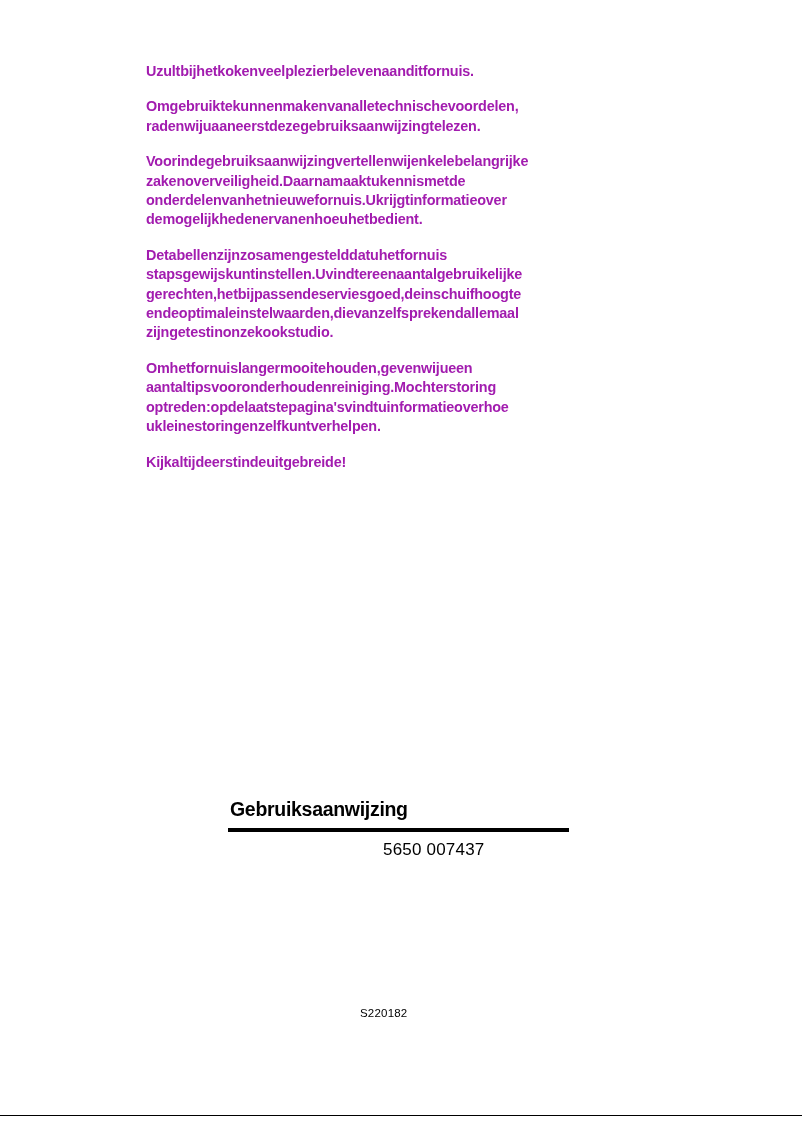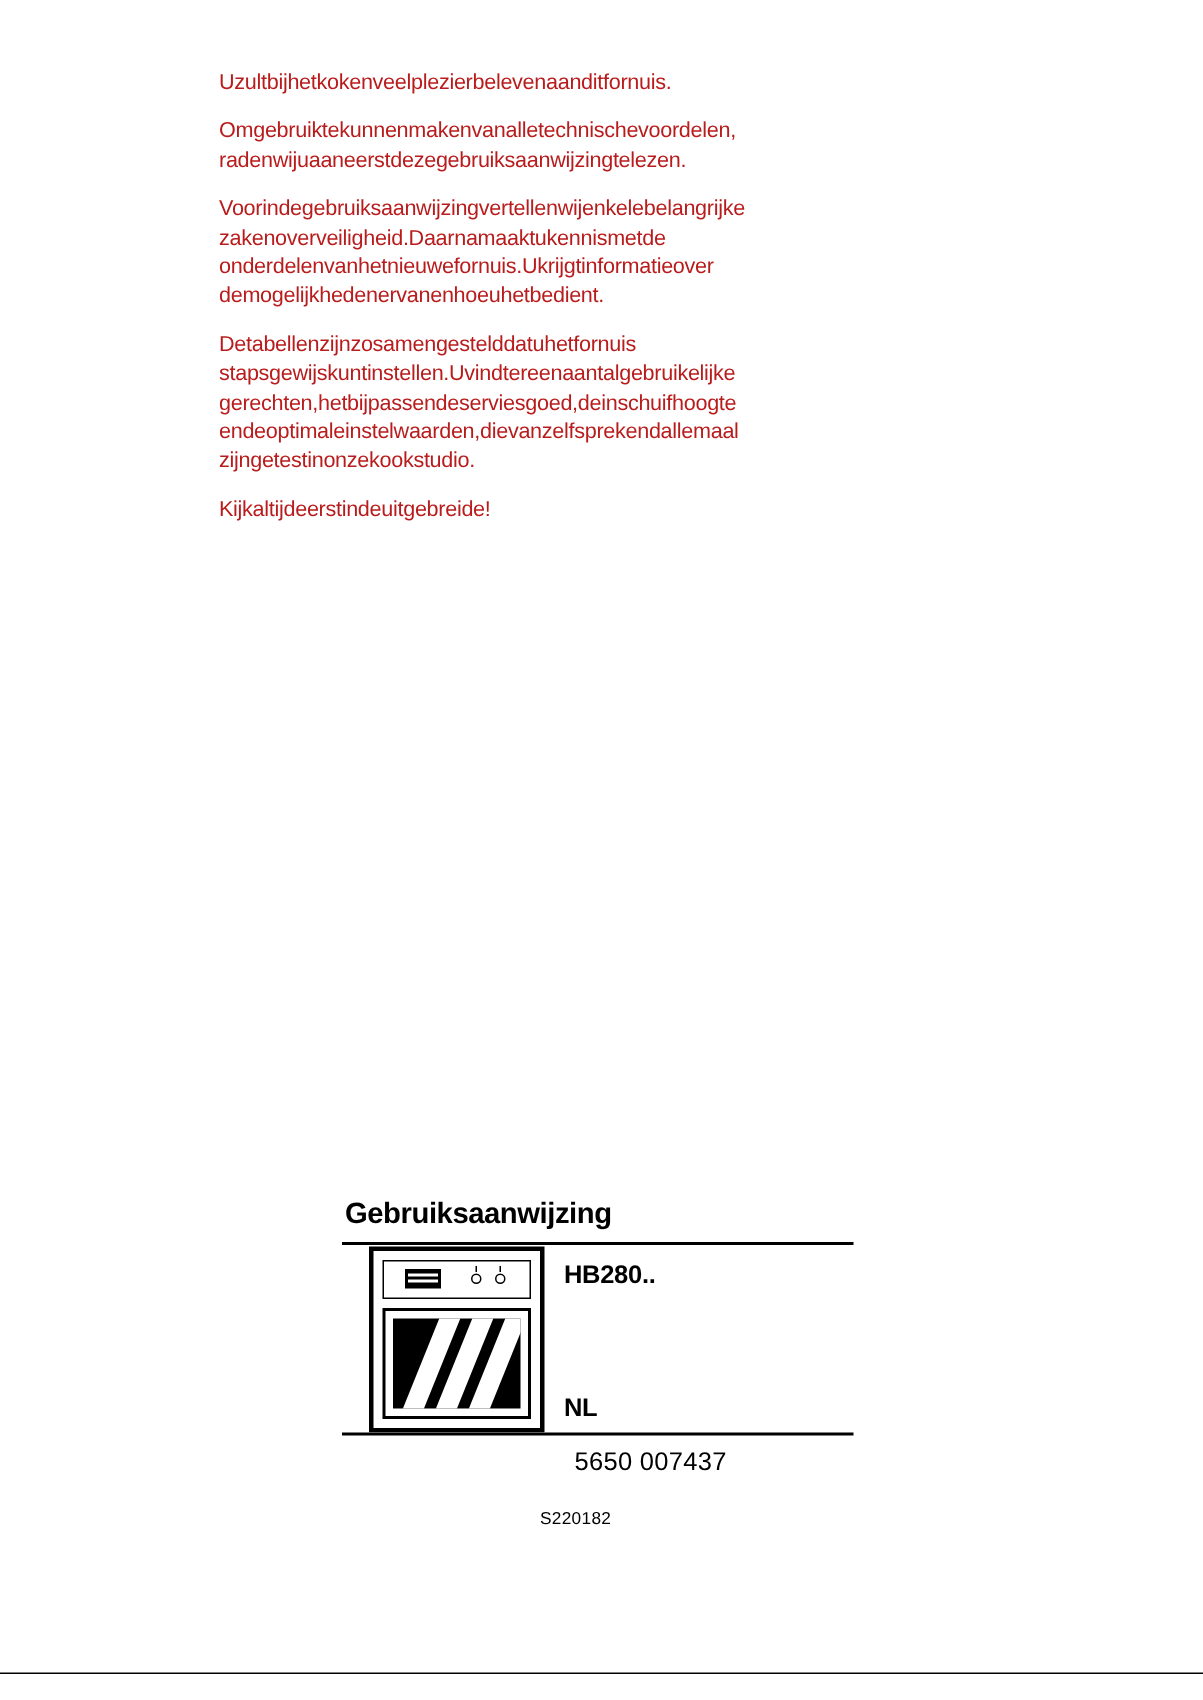--- a/index.html
+++ b/index.html
@@ -33,25 +33,26 @@
   }
 
   
   .intro {
     position: absolute;
     left: 146px;
     top: 46px;
     width: 470px;
   }
   .intro p {
-    margin: 0 0 13px 0;
+    margin: 16px 0 13px 0;
     font-size: 14.4px;
     line-height: 19.4px;
     letter-spacing: -0.2px;
-    color: #b91c1c;
+    color: #a21caf;
+    font-weight: bold;
   }
   .intro p:last-child { margin-bottom: 0; }
 
   
   .cover {
     position: absolute;
     left: 228px;
     top: 786px;
     width: 345px;
   }
@@ -210,56 +211,30 @@
 </head>
 <body>
 
 <div class="page">
 
   <div class="intro">
     <p>Uzultbijhetkokenveelplezierbelevenaanditfornuis.</p>
     <p>Omgebruiktekunnenmakenvanalletechnischevoordelen, radenwijuaaneerstdezegebruiksaanwijzingtelezen.</p>
     <p>Voorindegebruiksaanwijzingvertellenwijenkelebelangrijke zakenoverveiligheid.Daarnamaaktukennismetde onderdelenvanhetnieuwefornuis.Ukrijgtinformatieover demogelijkhedenervanenhoeuhetbedient.</p>
     <p>Detabellenzijnzosamengestelddatuhetfornuis stapsgewijskuntinstellen.Uvindtereenaantalgebruikelijke gerechten,hetbijpassendeserviesgoed,deinschuifhoogte endeoptimaleinstelwaarden,dievanzelfsprekendallemaal zijngetestinonzekookstudio.</p>
+    <p>Omhetfornuislangermooitehouden,gevenwijueen aantaltipsvooronderhoudenreiniging.Mochterstoring optreden:opdelaatstepagina'svindtuinformatieoverhoe ukleinestoringenzelfkuntverhelpen.</p>
     <p>Kijkaltijdeerstindeuitgebreide!</p>
   </div>
 
   <div class="cover">
 
     <div class="cover-title">Gebruiksaanwijzing</div>
 
     <div class="rule-top"></div>
 
-    <div class="cover-body">
-
-      <div class="oven-wrap">
-        <div class="oven">
-          <div class="oven-panel">
-            <div class="oven-display"></div>
-            <div class="knob-stem s1"></div>
-            <div class="knob k1"></div>
-            <div class="knob-stem s2"></div>
-            <div class="knob k2"></div>
-          </div>
-          <div class="oven-door">
-            <div class="oven-window">
-              <div class="stripe a"></div>
-              <div class="stripe b"></div>
-              <div class="stripe c"></div>
-            </div>
-          </div>
-        </div>
-      </div>
-
-      <div class="model-wrap">
-        <div class="model-code">HB280..</div>
-        <div class="lang-code">NL</div>
-      </div>
-
-    </div>
 
     <div class="rule-bottom"></div>
 
     <div class="doc-number">5650 007437</div>
 
   </div>
 
   <div class="footer-code">S220182</div>
 
   <div class="page-bottom-rule"></div>

